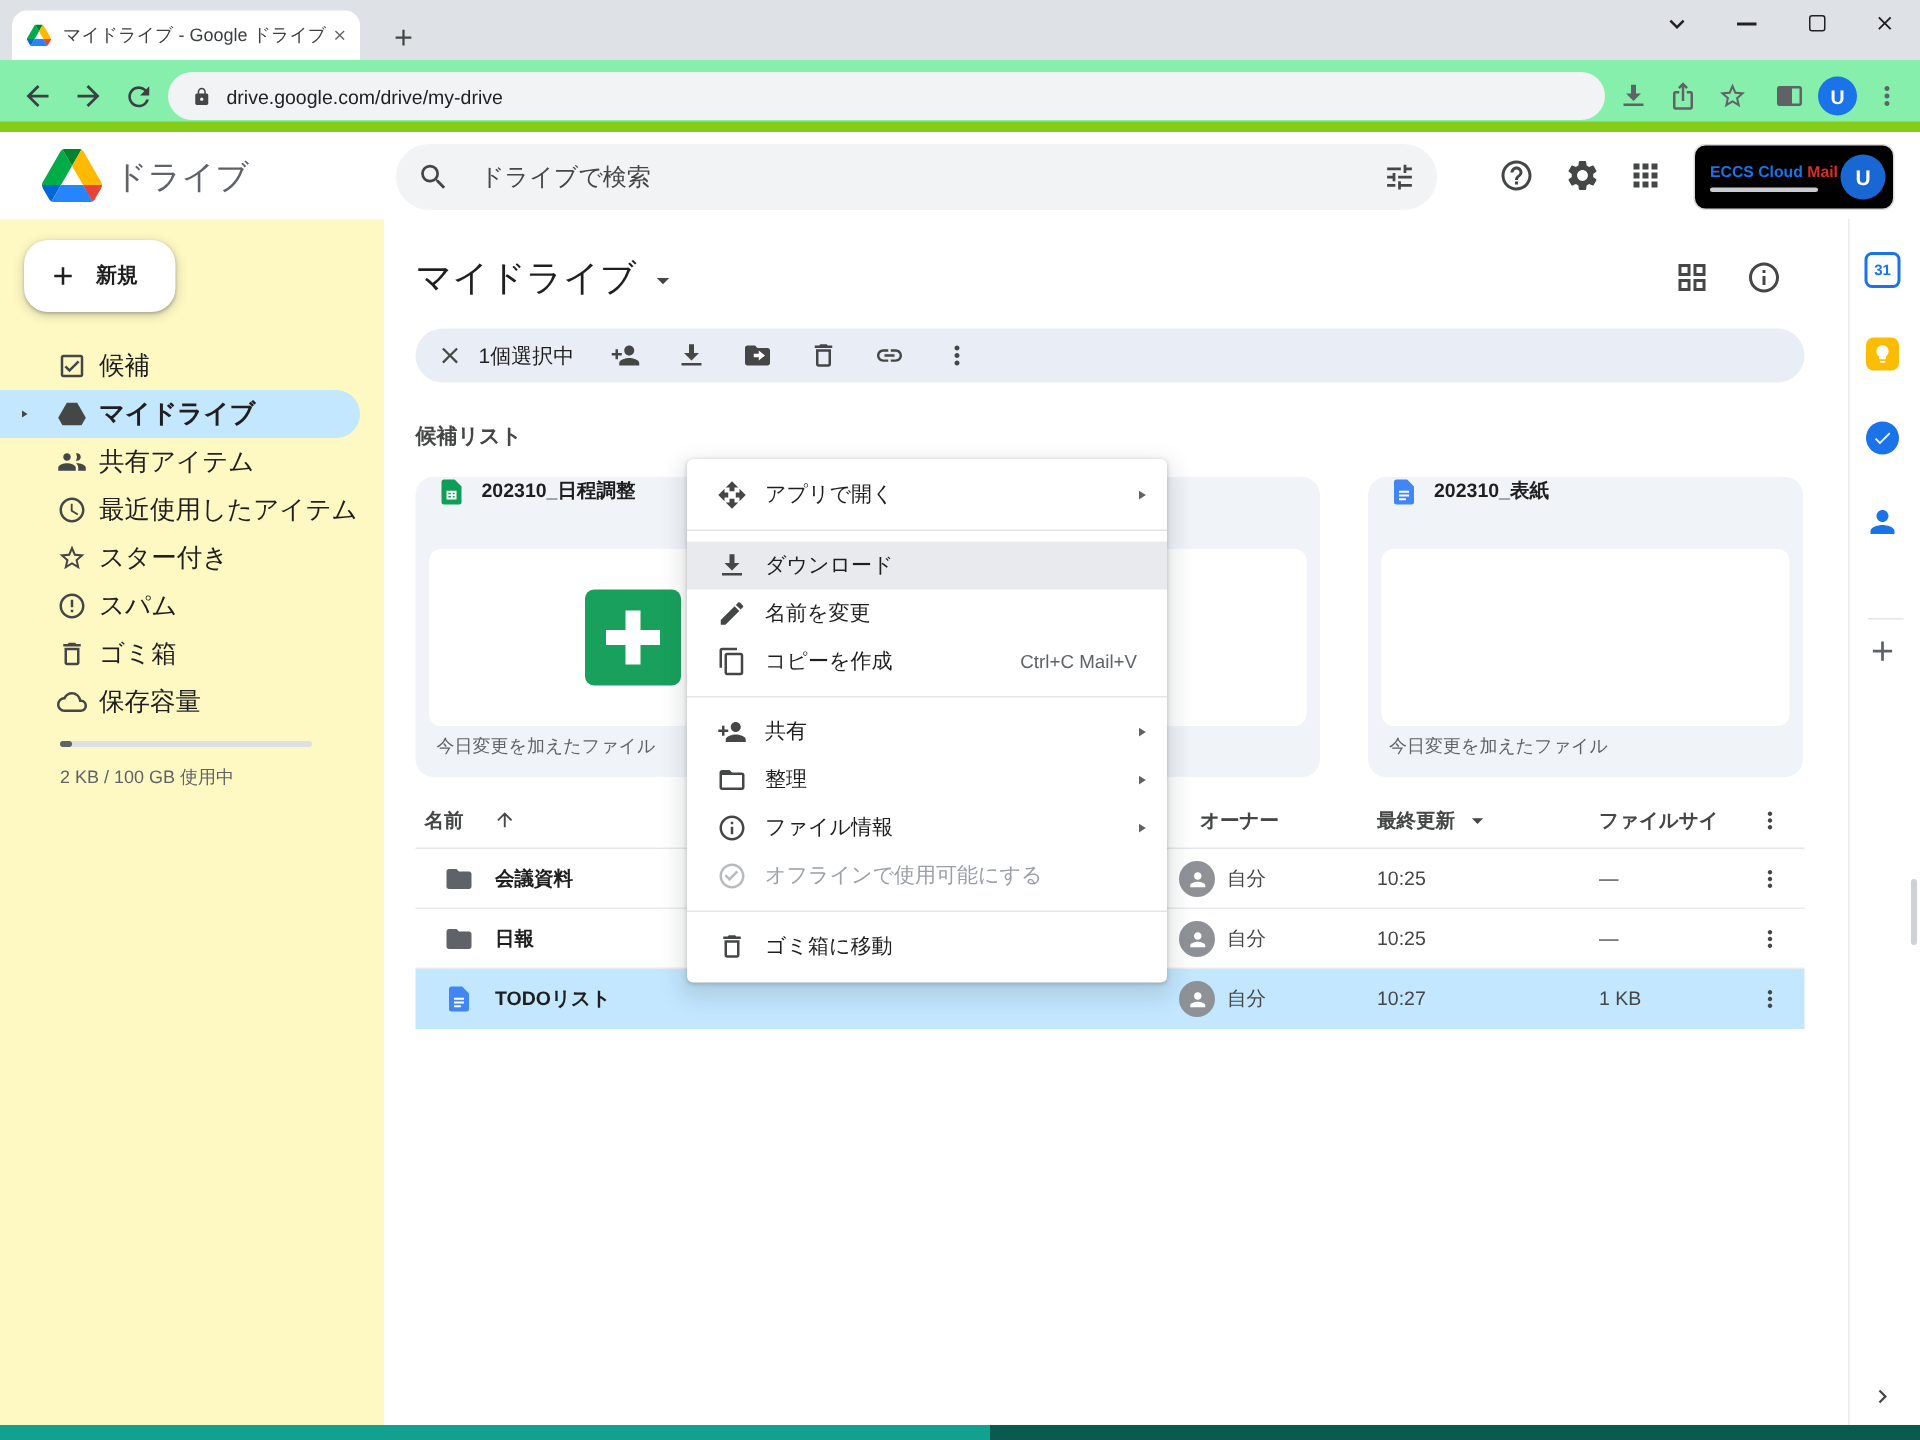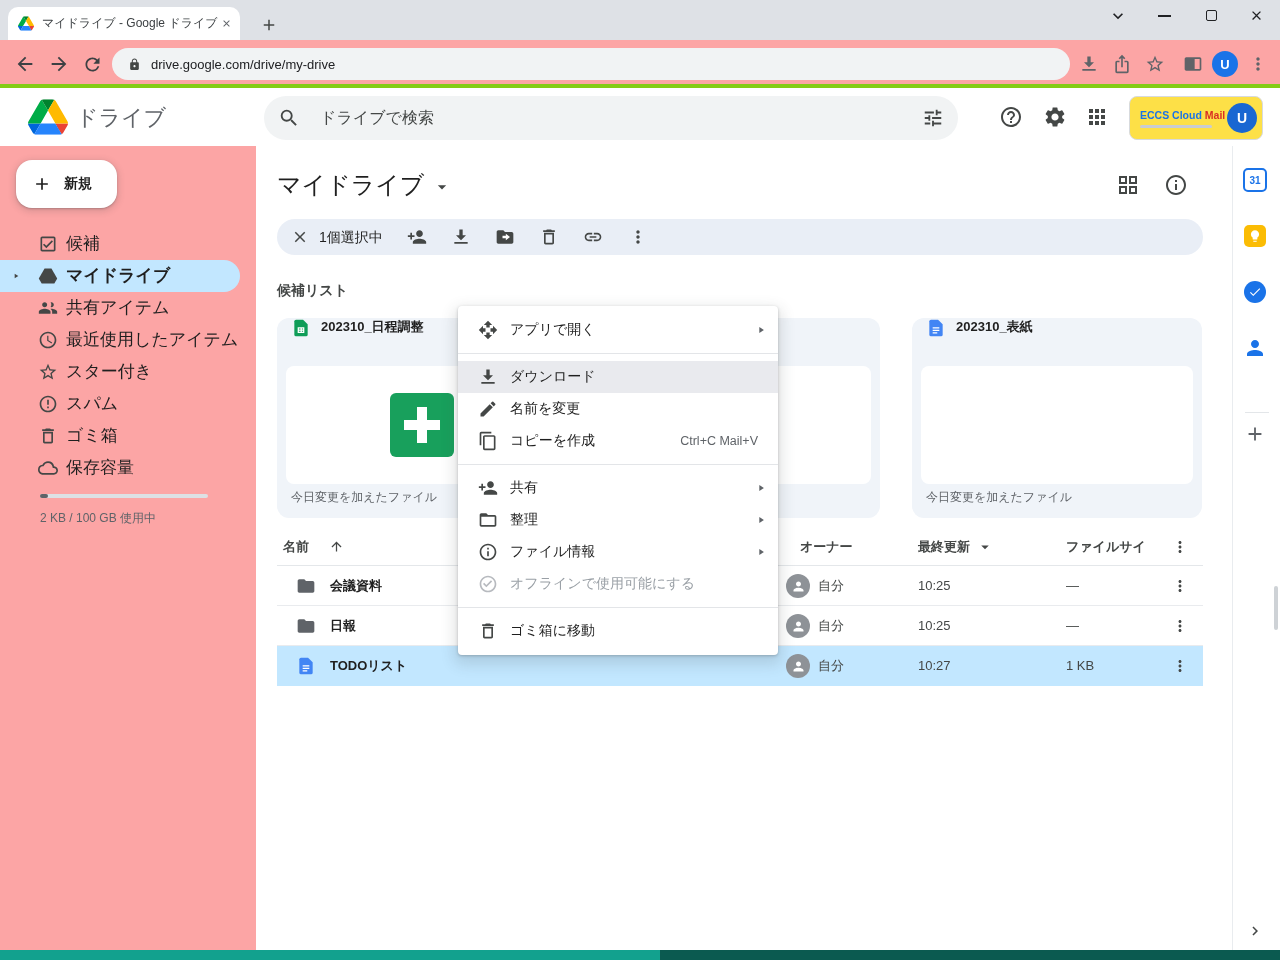--- a/index.html
+++ b/index.html
@@ -213,21 +213,21 @@
     <svg class="abs ic" width="20" height="20" viewBox="0 0 24 24" style="left:1108px;top:6px;color:#202124">
         <use href="#i-chevdown"></use>
       </svg>
     <div class="abs" style="left:1158px;top:15px;width:13px;height:2px;background:#202124"></div>
     <div class="abs" style="left:1206px;top:10px;width:11px;height:11px;border:1.5px solid #202124;border-radius:2px"></div>
     <svg class="abs ic" width="15" height="15" viewBox="0 0 24 24" style="left:1249px;top:8px;color:#202124">
         <use href="#i-close"></use>
       </svg>
   </div>
 
-  <div class="abs" style="left:0;top:40px;width:1280px;height:48px;background:#fca5a5;border-bottom:4px solid #84cc16">
+  <div class="abs" style="left:0;top:40px;width:1280px;height:48px;background:#86efac;border-bottom:7px solid #84cc16">
     <svg class="abs ic" width="22" height="22" viewBox="0 0 24 24" style="left:14px;top:13px;color:#3c4043">
         <use href="#i-back"></use>
       </svg>
     <svg class="abs ic" width="22" height="22" viewBox="0 0 24 24" style="left:48px;top:13px;color:#3c4043">
         <use href="#i-fwd"></use>
       </svg>
     <svg class="abs ic" width="21" height="21" viewBox="0 0 24 24" style="left:82px;top:14px;color:#3c4043">
         <use href="#i-reload"></use>
       </svg>
     <div class="abs flex" style="left:112px;top:8px;width:958px;height:32px;border-radius:16px;background:#f1f3f4;padding:0 16px;gap:10px">
@@ -270,32 +270,32 @@
     </div>
     <svg class="abs ic" width="24" height="24" viewBox="0 0 24 24" style="left:999px;top:16px;color:#444746">
         <use href="#i-help"></use>
       </svg>
     <svg class="abs ic" width="24" height="24" viewBox="0 0 24 24" style="left:1043px;top:16px;color:#444746">
         <use href="#i-gear"></use>
       </svg>
     <svg class="abs ic" width="24" height="24" viewBox="0 0 24 24" style="left:1085px;top:16px;color:#444746">
         <use href="#i-apps"></use>
       </svg>
-    <div class="abs flex" style="left:1129px;top:7px;width:134px;height:44px;border:1px solid #d7dade;border-radius:8px;background:#fde047;padding:0 5px 0 10px">
+    <div class="abs flex" style="left:1129px;top:7px;width:134px;height:44px;border:1px solid #d7dade;border-radius:8px;background:#000000;padding:0 5px 0 10px">
       <div style="flex:1;overflow:hidden">
         <div style="font-size:10.5px;font-weight:bold;white-space:nowrap">
           <span style="color:#1a73e8;margin-right:3px">ECCS Cloud</span><span style="color:#d93025">Mail</span>
         </div>
         <div style="width:72px;height:3px;background:#c9ccd1;border-radius:2px;margin-top:4px"></div>
       </div>
       <div class="flex" style="width:30px;height:30px;border-radius:50%;background:#1967d2;color:#fff;font-size:14px;font-weight:bold;justify-content:center">U</div>
     </div>
   </div>
 
-  <div class="abs" style="left:0;top:146px;width:256px;height:804px;background:#fca5a5">
+  <div class="abs" style="left:0;top:146px;width:256px;height:804px;background:#fef9c3">
     <div class="abs flex" style="left:16px;top:14px;width:101px;height:48px;border-radius:16px;background:#fff;box-shadow:0 1px 2px rgba(60,64,67,.3),0 2px 6px 2px rgba(60,64,67,.15);padding-left:16px;gap:12px">
       <svg class="ic" width="20" height="20" viewBox="0 0 24 24" style="color:#1f1f1f">
           <use href="#i-plus"></use>
         </svg>
       <span style="font-size:14px;font-weight:bold;color:#1f1f1f">新規</span>
     </div>
 
     <div class="sb-item" style="top:82px">
       <svg class="sbi ic" width="20" height="20" viewBox="0 0 24 24">
           <use href="#i-checksq"></use>

